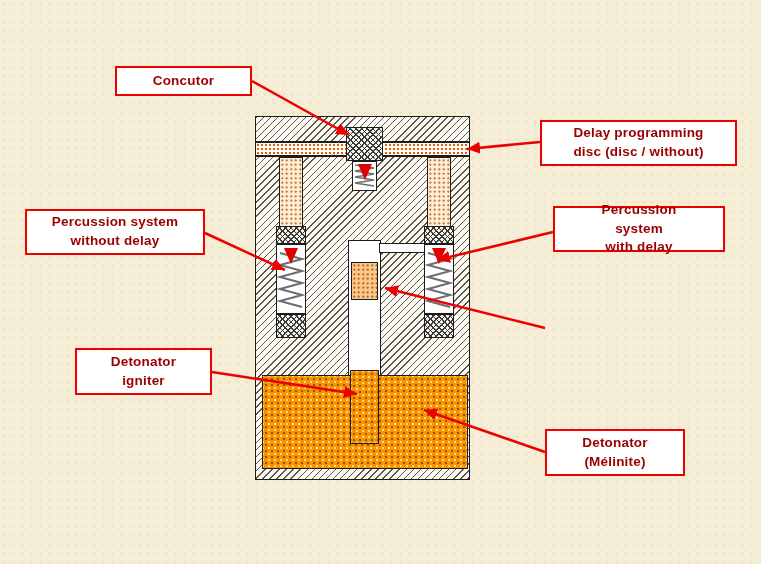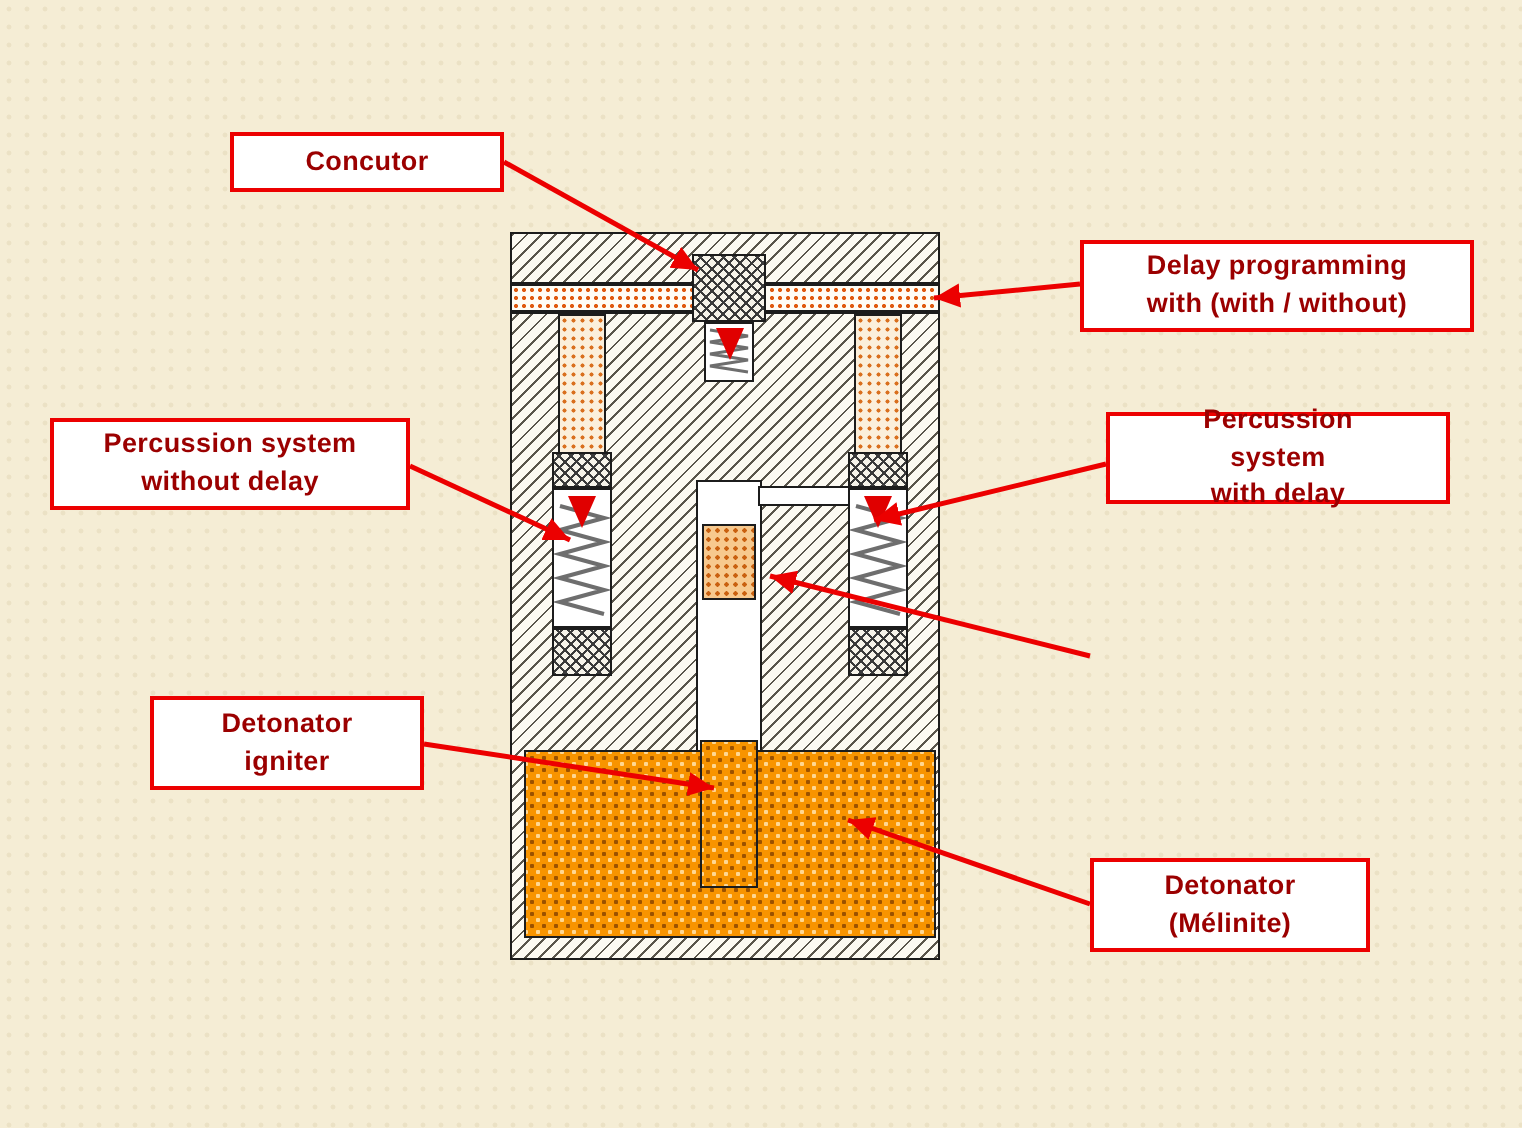--- a/index.html
+++ b/index.html
@@ -140,21 +140,21 @@
     <line x1="205" y1="233" x2="285" y2="270" stroke="#EC0000" stroke-width="2.5" marker-end="url(#ah)"></line>
     <line x1="553" y1="232" x2="437" y2="260" stroke="#EC0000" stroke-width="2.5" marker-end="url(#ah)"></line>
     <line x1="545" y1="328" x2="385" y2="288" stroke="#EC0000" stroke-width="2.5" marker-end="url(#ah)"></line>
     <line x1="212" y1="372" x2="357" y2="394" stroke="#EC0000" stroke-width="2.5" marker-end="url(#ah)"></line>
     <line x1="545" y1="452" x2="424" y2="410" stroke="#EC0000" stroke-width="2.5" marker-end="url(#ah)"></line>
   </svg>
 
   <div class="label-box" style="left:115px; top:66px;  width:137px; height:30px;">Concutor</div>
 
   <div class="label-box" style="left:540px; top:120px; width:197px; height:46px;">Delay programming
-with (with / without)</div>
+disc (disc / without)</div>
 
   <div class="label-box" style="left:25px;  top:209px; width:180px; height:46px;">Percussion system
 without delay</div>
 
   <div class="label-box" style="left:553px; top:206px; width:172px; height:46px;">Percussion system
 with delay</div>
 
 
   <div class="label-box" style="left:75px;  top:348px; width:137px; height:47px;">Detonator
 igniter</div>

